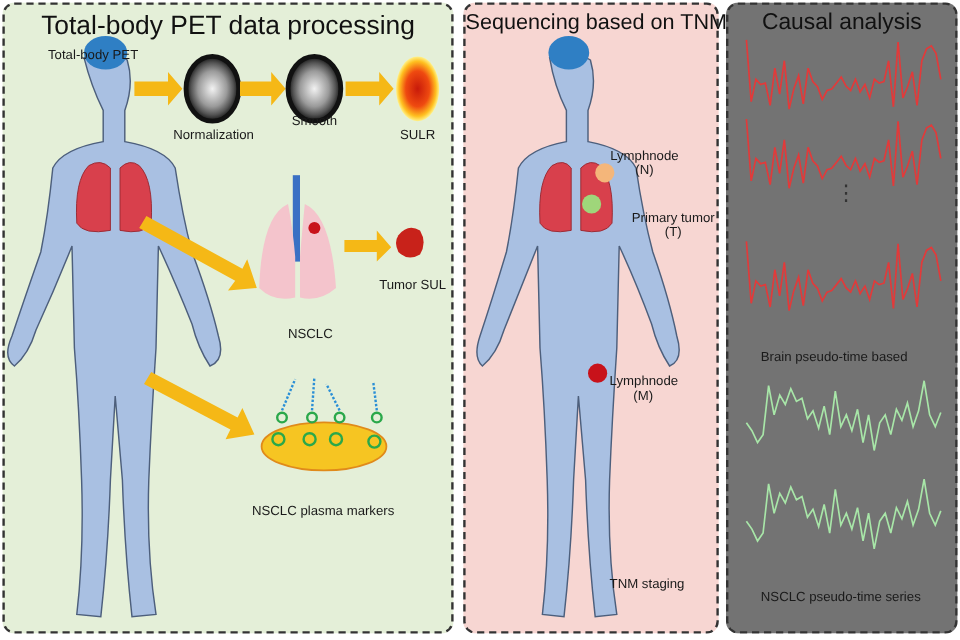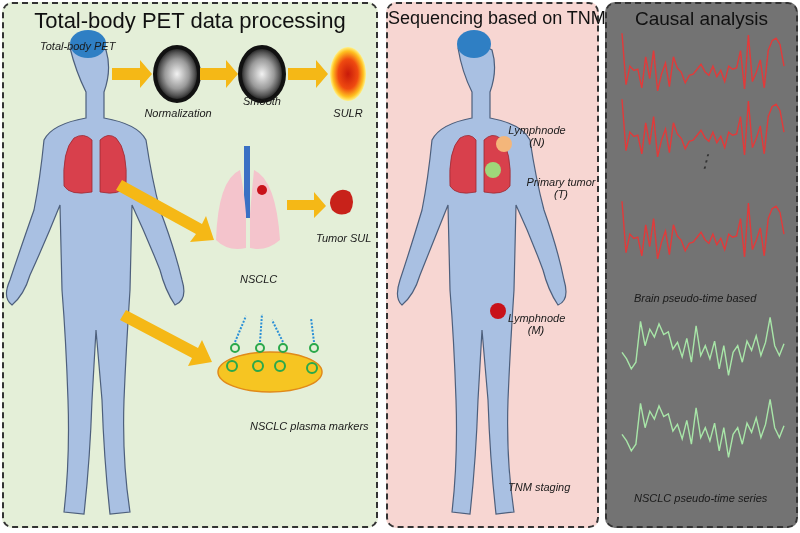--- a/index.html
+++ b/index.html
@@ -2,21 +2,21 @@
 <html><head>
   <meta charset="utf-8">
   <style>
     html, body { margin: 0; padding: 0; background: #ffffff; }
     body { width: 800px; height: 533px; position: relative; overflow: hidden; font-family: "Liberation Sans", sans-serif; }
     .panel { position: absolute; border: 2px dashed #333; border-radius: 10px; box-sizing: border-box; }
     #panel-left { left: 2px; top: 2px; width: 376px; height: 526px; background: #e4efd8; }
     #panel-mid { left: 386px; top: 2px; width: 213px; height: 526px; background: #f7d6d2; }
     #panel-right { left: 605px; top: 2px; width: 193px; height: 526px; background: #737373; }
     .ptitle { position: absolute; top: 4px; left: 0; right: 0; text-align: center; font-size: 22px; color: #111; white-space: nowrap; }
-    .lbl { position: absolute; font-size: 11px; color: #1a1a1a; white-space: nowrap; font-style: italic; }
+    .lbl { position: absolute; font-size: 11px; color: #1a1a1a; white-space: nowrap; }
     .lbl.c { text-align: center; }
     svg.layer { position: absolute; left: 0; top: 0; width: 800px; height: 533px; pointer-events: none; }
   </style>
 </head>
 <body>
 
 <div class="panel" id="panel-left">
   <div class="ptitle">Total-body PET data processing</div>
 </div>
 <div class="panel" id="panel-mid">
@@ -115,21 +115,21 @@
       <polyline points="622.0,434.3 626.6,440.9 631.3,450.8 635.9,444.2 640.5,403.3 645.1,427.7 649.8,411.2 654.4,419.1 659.0,405.9 663.7,416.5 668.3,413.8 672.9,431.0 677.5,424.4 682.2,438.9 686.8,420.4 691.4,444.2 696.1,407.9 700.7,437.6 705.3,427.7 709.9,440.9 714.6,423.1 719.2,450.8 723.8,427.7 728.5,457.4 733.1,434.3 737.7,427.7 742.3,444.2 747.0,423.1 751.6,432.3 756.2,417.8 760.9,437.6 765.5,424.4 770.1,399.3 774.7,427.7 779.4,437.6 784.0,425.7" fill="none" stroke="#a8e6a8" stroke-width="1.4"></polyline>
     </g>
 </svg>
 
 <div class="lbl" style="left:40px;top:40px;">Total-body PET</div>
 <div class="lbl c" style="left:142px;top:107px;width:72px;">Normalization</div>
 <div class="lbl c" style="left:232px;top:95px;width:60px;">Smooth</div>
 <div class="lbl c" style="left:330px;top:107px;width:36px;">SULR</div>
 <div class="lbl" style="left:316px;top:232px;">Tumor SUL</div>
 <div class="lbl" style="left:228px;top:273px;padding-left:12px;">NSCLC</div>
-<div class="lbl" style="left:210px;top:420px;margin-left:40px;">NSCLC plasma markers</div>
+<div class="lbl" style="left:210px;top:420px;">NSCLC plasma markers</div>
 
 <div class="lbl c" style="left:504px;top:124px;width:66px;">
   <div>Lymphnode</div>
   <div>(N)</div>
 </div>
 <div class="lbl c" style="left:526px;top:176px;width:70px;">
   <div>Primary tumor</div>
   <div>(T)</div>
 </div>
 <div class="lbl c" style="left:508px;top:312px;width:56px;">

